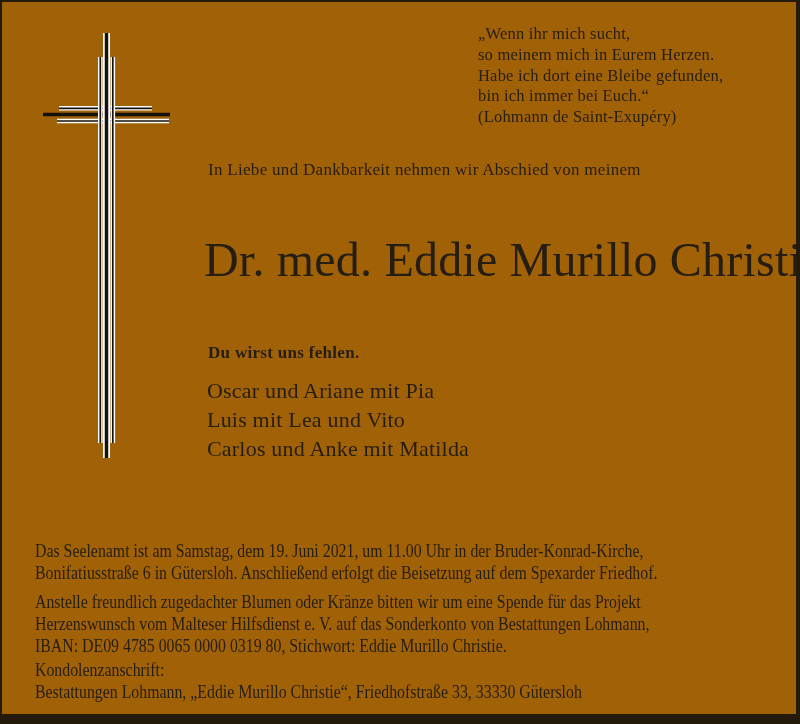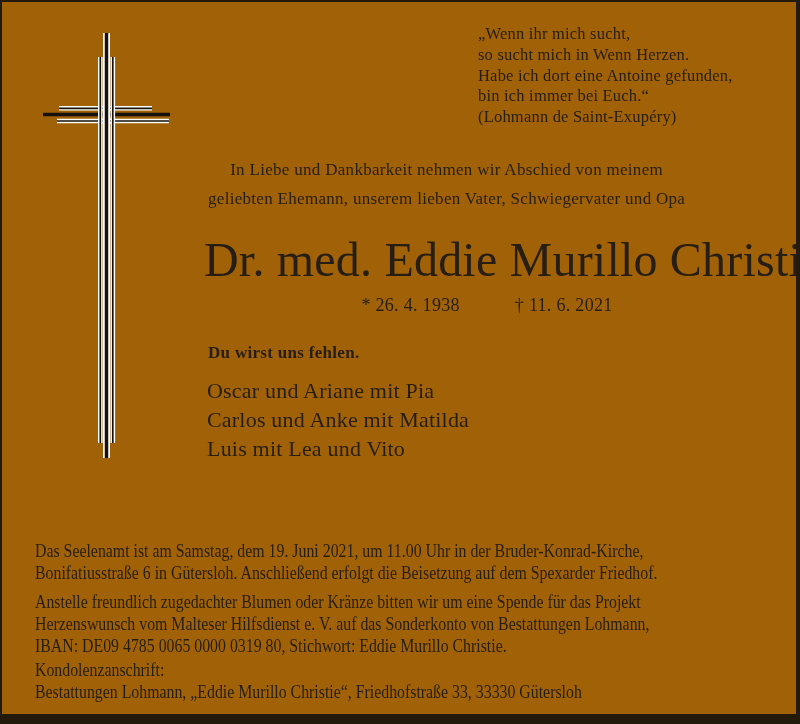--- a/index.html
+++ b/index.html
@@ -111,44 +111,39 @@
     <line x1="98.3" y1="55" x2="98.3" y2="441" stroke="#17110b" stroke-width="1.7"></line>
     <line x1="110.8" y1="55" x2="110.8" y2="441" stroke="#ffffff" stroke-width="4.6"></line>
     <line x1="110.8" y1="55" x2="110.8" y2="441" stroke="#17110b" stroke-width="1.7"></line>
 
     <line x1="104.5" y1="31" x2="104.5" y2="456" stroke="#ffffff" stroke-width="7"></line>
     <line x1="104.5" y1="31" x2="104.5" y2="456" stroke="#17110b" stroke-width="3.5"></line>
   </svg>
 
   <div class="quote">
     <div>„Wenn ihr mich sucht,</div>
-    <div>so sucht mich in Wenn Herzen.</div>
-    <div>Habe ich dort eine Antoine gefunden,</div>
+    <div>so meinem mich in Eurem Herzen.</div>
+    <div>Habe ich dort eine Bleibe gefunden,</div>
     <div>bin ich immer bei Euch.“</div>
     <div>(Lohmann de Saint-Exupéry)</div>
   </div>
 
   <div class="intro">
     <div>In Liebe und Dankbarkeit nehmen wir Abschied von meinem</div>
-    <div>geliebten Ehemann, unserem lieben Vater, Schwiegervater und Opa</div>
   </div>
 
   <h1 class="name">Dr. med. Eddie Murillo Christie</h1>
 
-  <div class="dates">
-    <span>* 26. 4. 1938</span>
-    <span>† 11. 6. 2021</span>
-  </div>
 
   <div class="farewell">Du wirst uns fehlen.</div>
 
   <div class="mourners">
     <div>Oscar und Ariane mit Pia</div>
+    <div>Luis mit Lea und Vito</div>
     <div>Carlos und Anke mit Matilda</div>
-    <div>Luis mit Lea und Vito</div>
   </div>
 
   <div class="footer">
     <div class="para para-service">
       <div>Das Seelenamt ist am Samstag, dem 19. Juni 2021, um 11.00 Uhr in der Bruder-Konrad-Kirche,</div>
       <div>Bonifatiusstraße 6 in Gütersloh. Anschließend erfolgt die Beisetzung auf dem Spexarder Friedhof.</div>
     </div>
     <div class="para para-donation">
       <div>Anstelle freundlich zugedachter Blumen oder Kränze bitten wir um eine Spende für das Projekt</div>
       <div>Herzenswunsch vom Malteser Hilfsdienst e. V. auf das Sonderkonto von Bestattungen Lohmann,</div>

